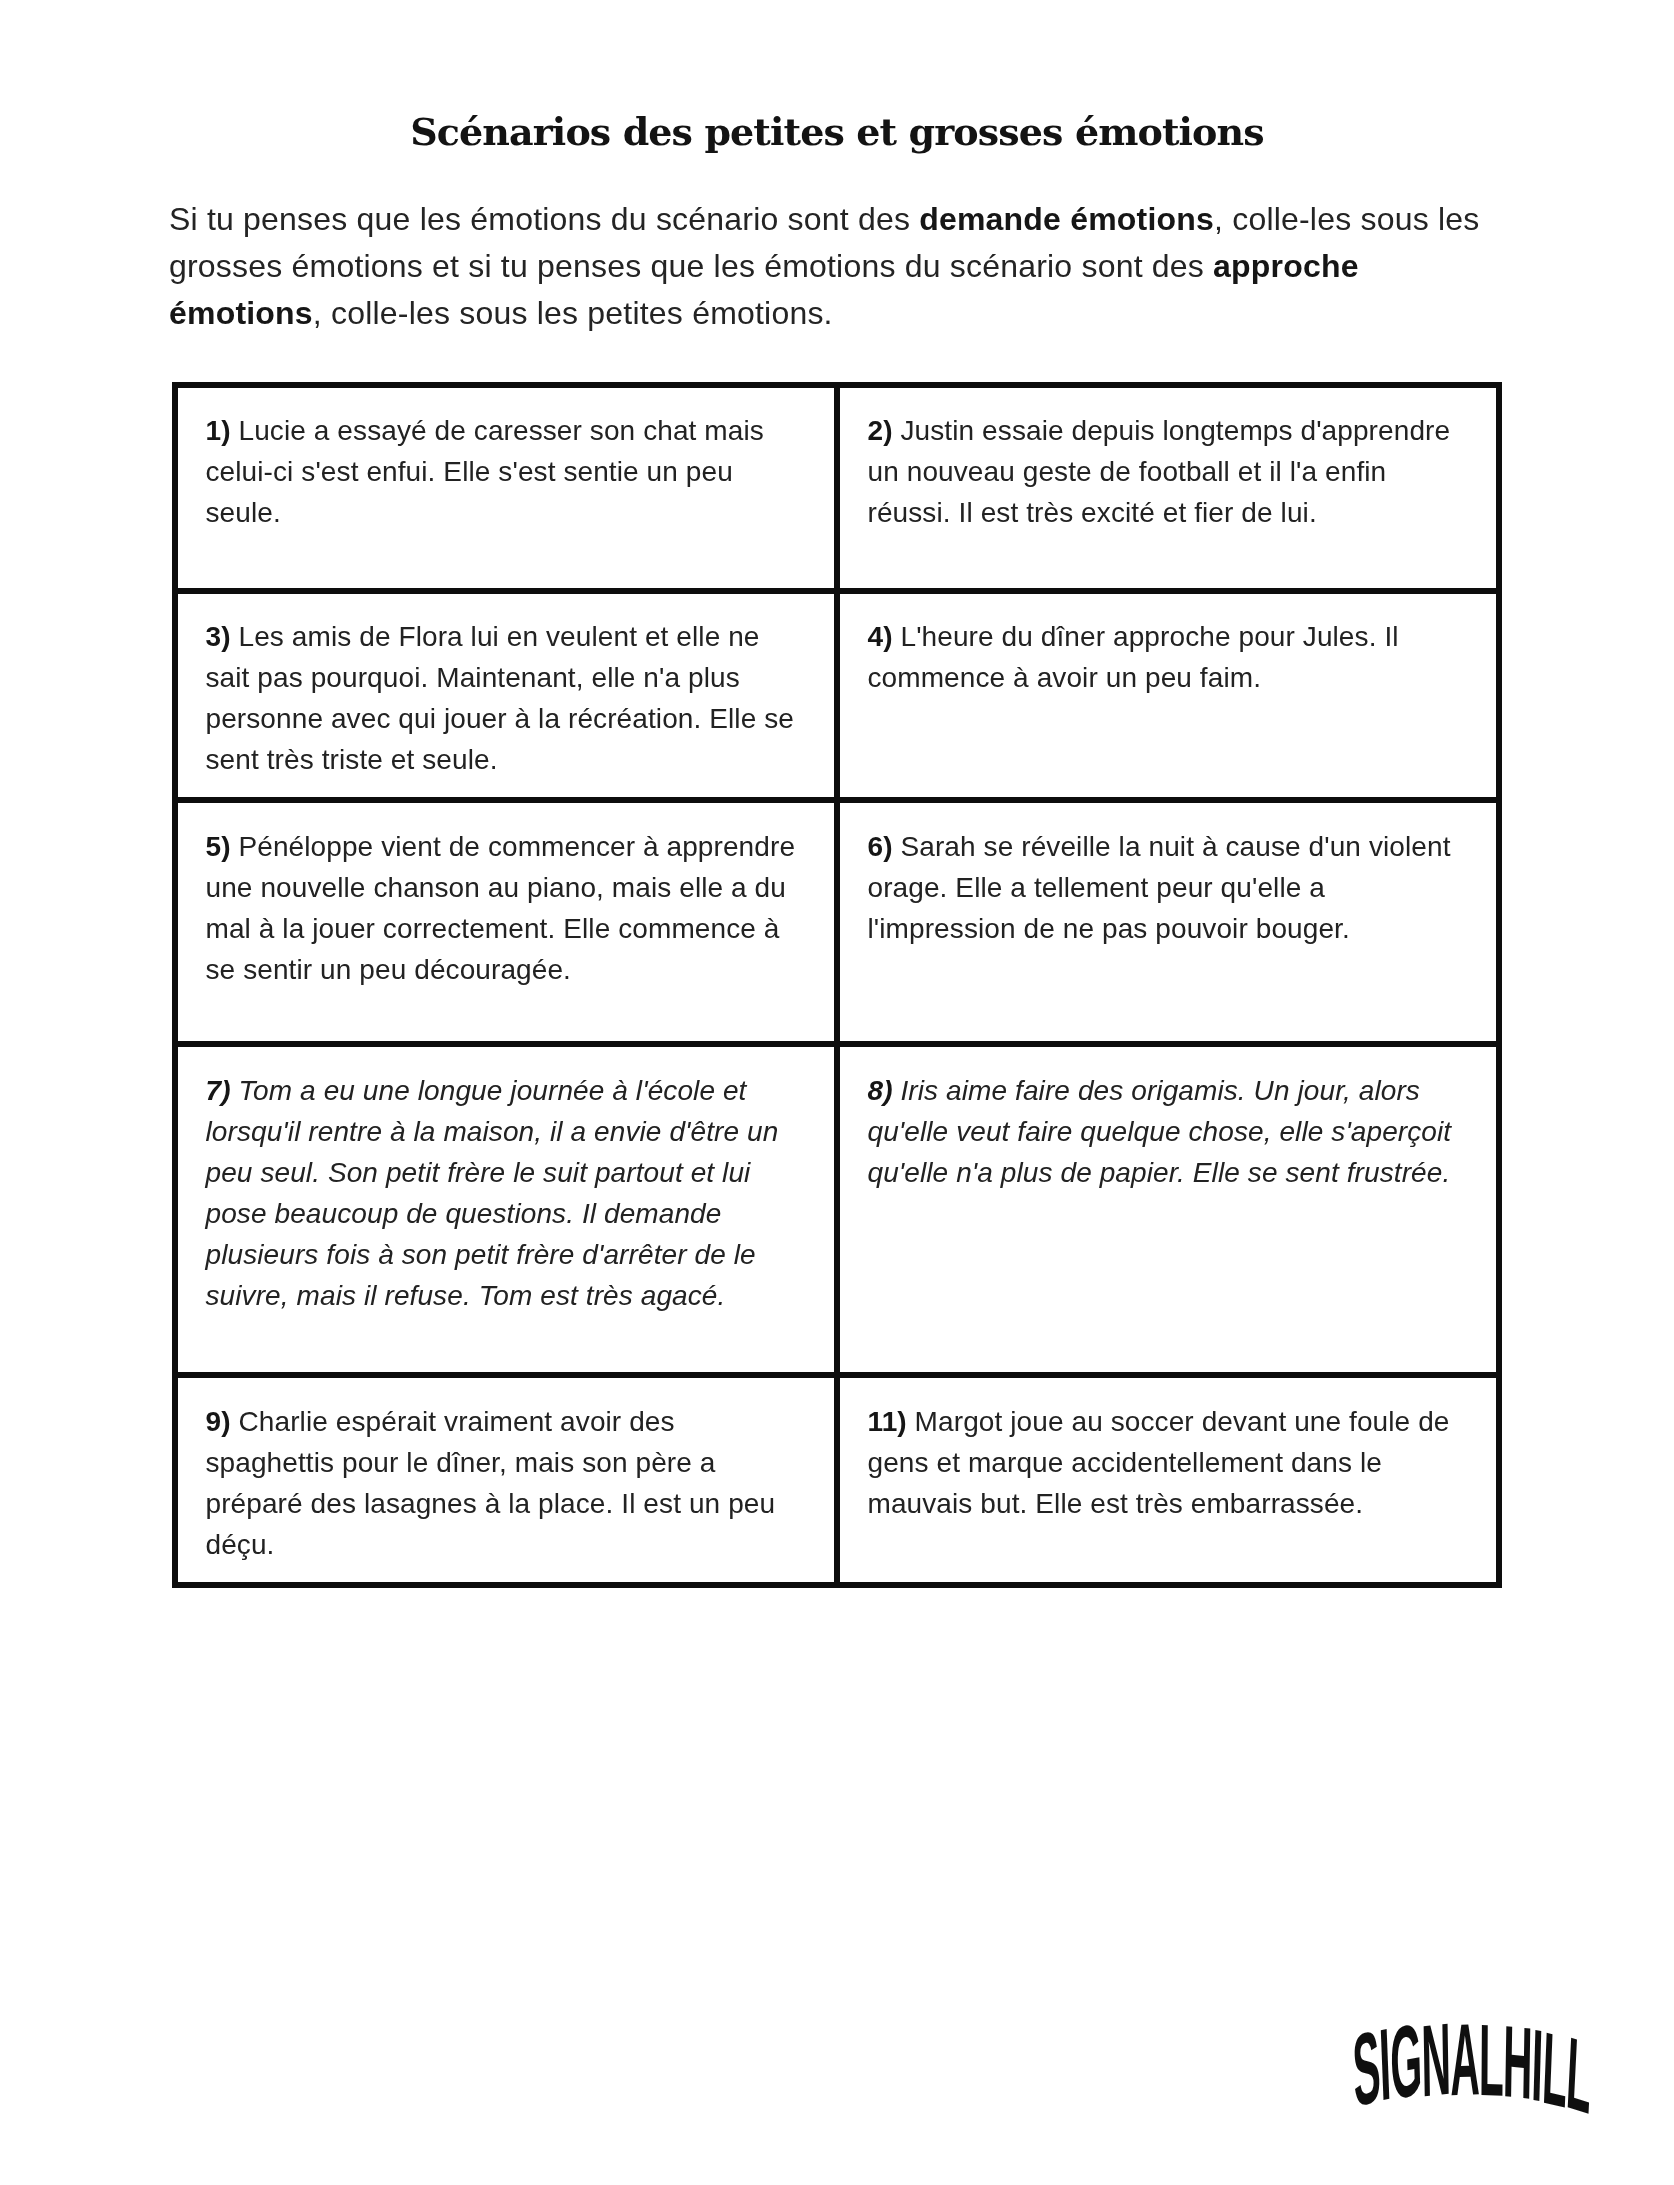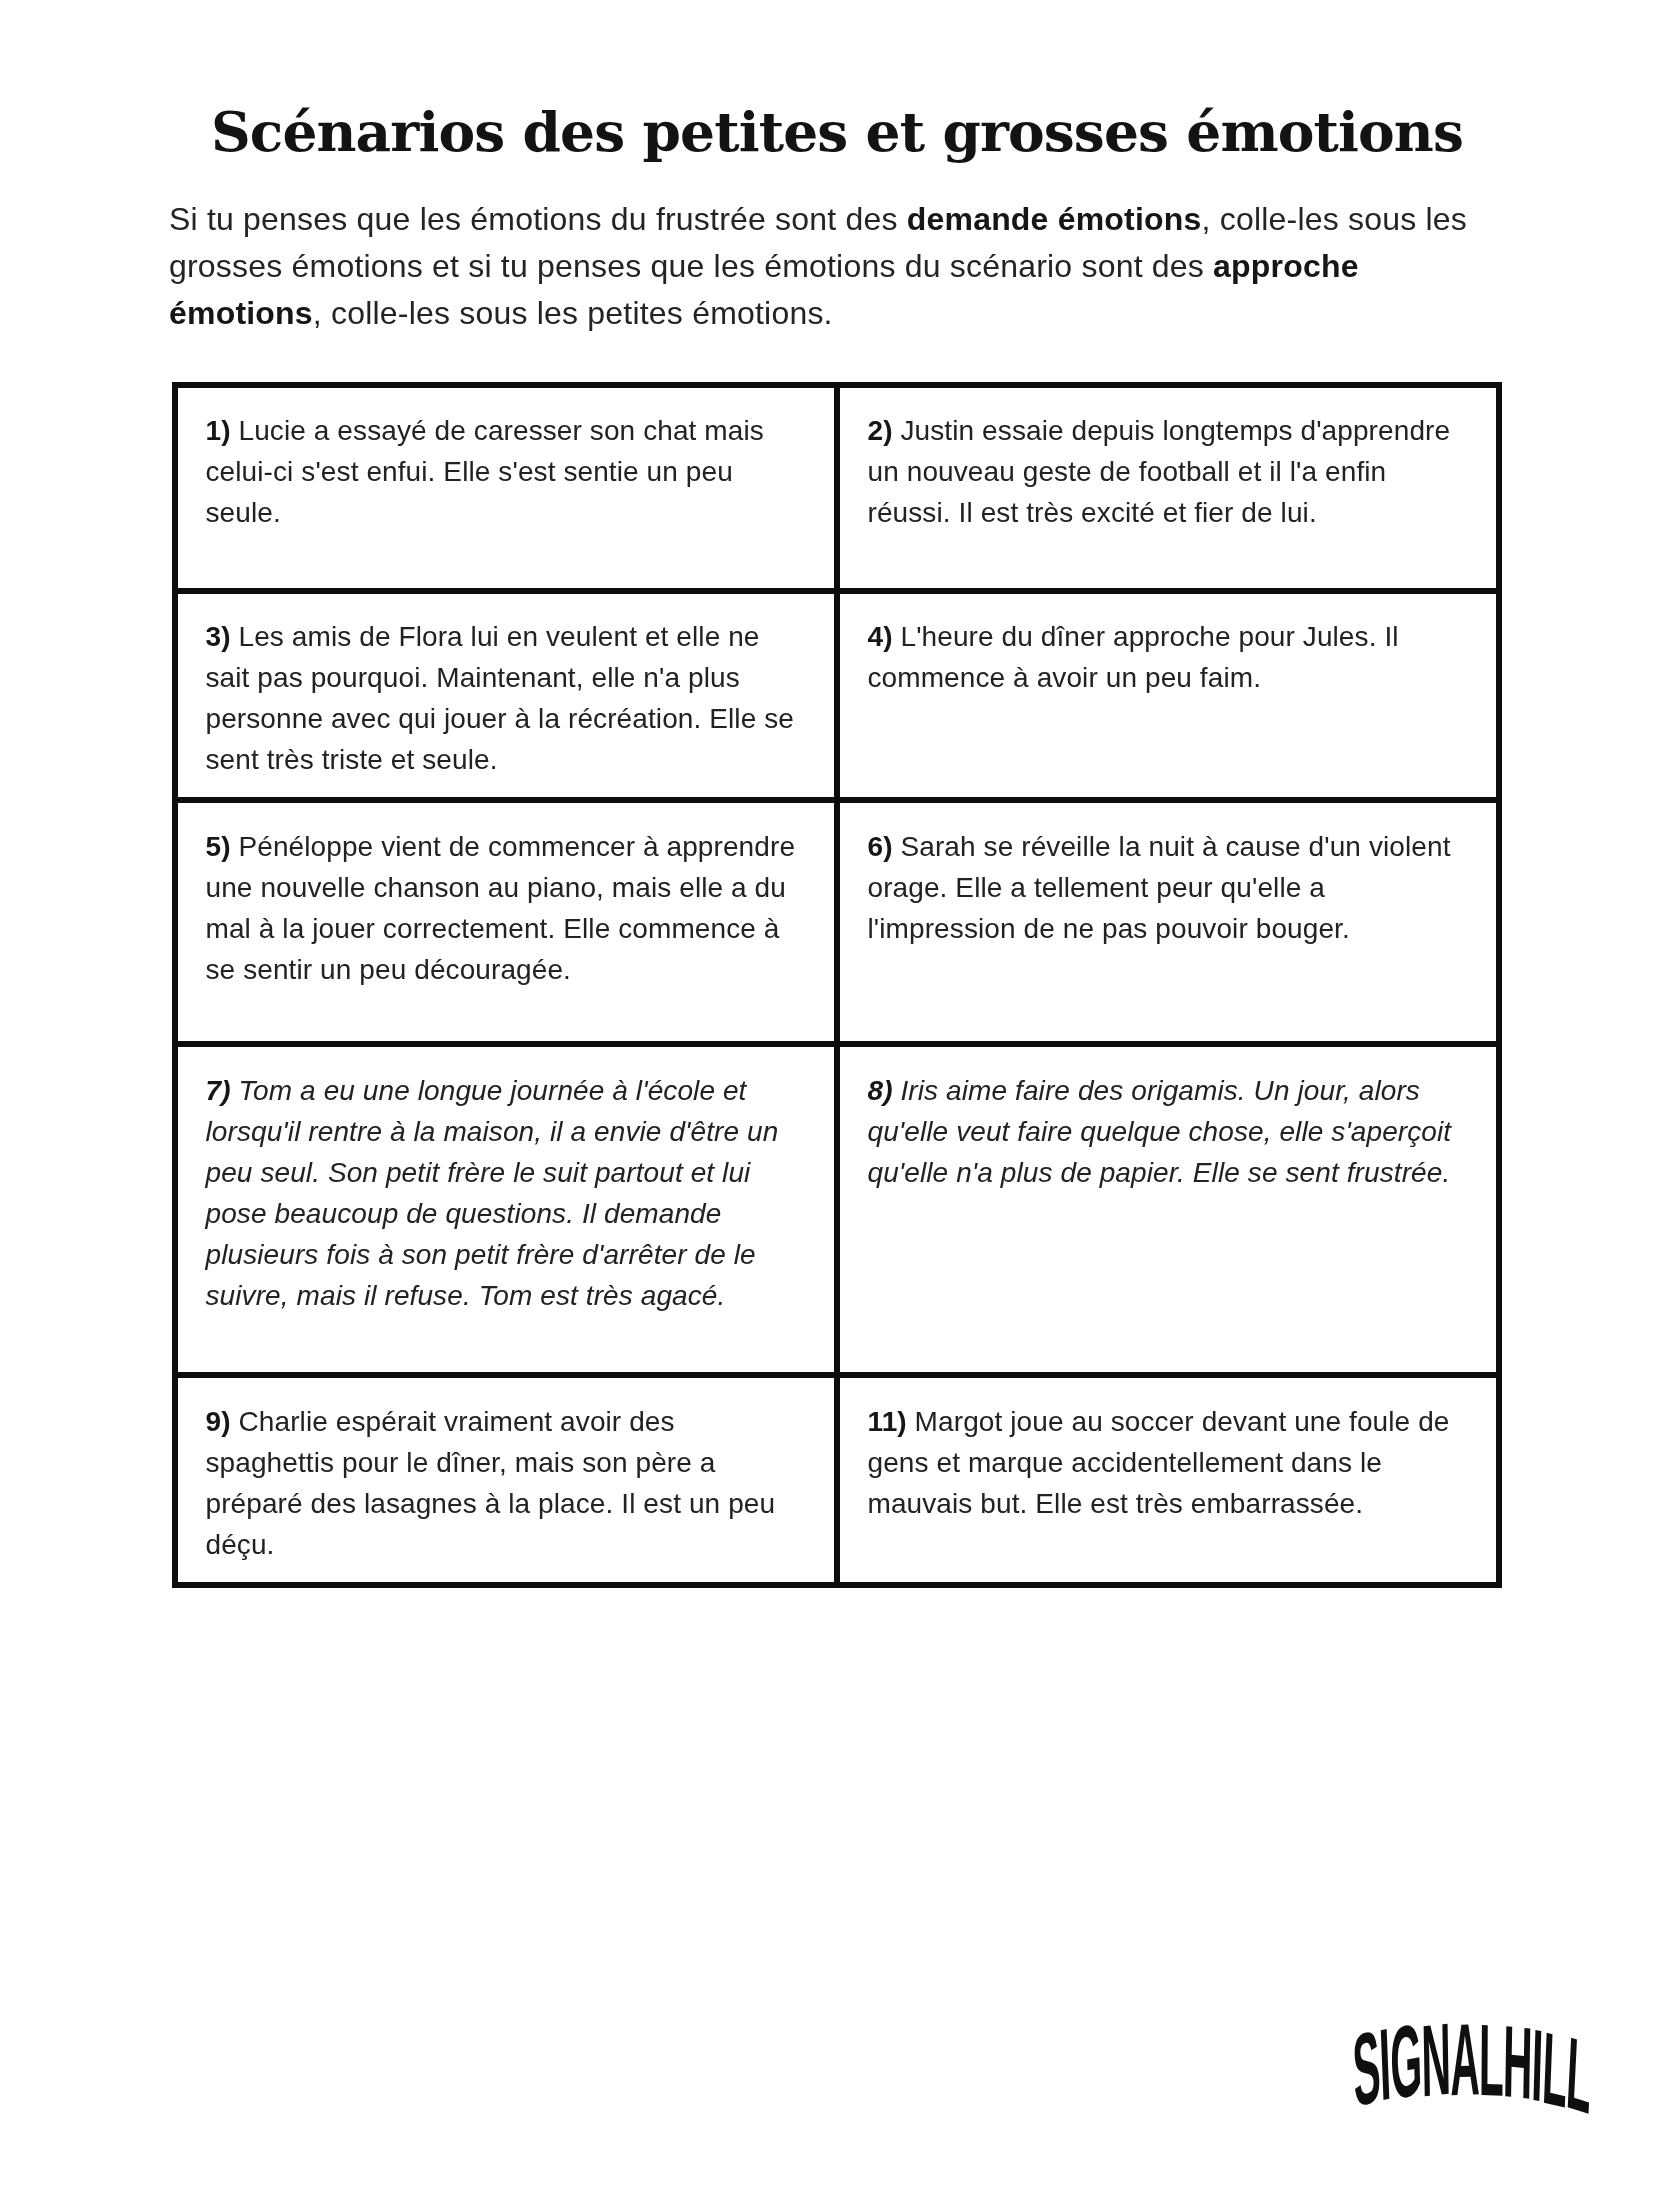--- a/index.html
+++ b/index.html
@@ -12,21 +12,21 @@
     font-family: "Liberation Sans", sans-serif;
     color: #1d1d1d;
     overflow: hidden;
   }
   .title {
     margin: 0;
     padding-top: 96px;
     text-align: center;
     font-family: "DejaVu Serif", serif;
     font-weight: 800;
-    font-size: 55px;
+    font-size: 38px;
     line-height: 71px;
     letter-spacing: -0.9px;
     color: #131313;
   }
   .content { margin: 0 169px; }
   .intro-p {
     margin: 0;
     font-size: 32px;
     line-height: 47px;
     letter-spacing: 0.2px;
@@ -95,21 +95,21 @@
   .logo .logo-light { font-weight: 700; transform-origin: center; }
 </style>
 </head>
 <body>
 
 <div class="page">
 
   <h1 class="title">Scénarios des petites et grosses émotions</h1>
 
   <div class="content">
-    <p class="intro-p second"><span>Si tu penses que les émotions du frustrée sont des </span><span class="seg-bold">demande émotions</span><span>, colle-les sous les grosses émotions et si tu penses que les émotions du scénario sont des </span><span class="seg-bold">approche émotions</span><span>, colle-les sous les petites émotions.</span></p>
+    <p class="intro-p second"><span>Si tu penses que les émotions du scénario sont des </span><span class="seg-bold">demande émotions</span><span>, colle-les sous les grosses émotions et si tu penses que les émotions du scénario sont des </span><span class="seg-bold">approche émotions</span><span>, colle-les sous les petites émotions.</span></p>
   </div>
 
   <table class="scenarios">
     <tbody>
         <tr>
           <td><span class="num">1)</span> Lucie a essayé de caresser son chat mais celui-ci s'est enfui. Elle s'est sentie un peu seule.</td>
           <td><span class="num">2)</span> Justin essaie depuis longtemps d'apprendre un nouveau geste de football et il l'a enfin réussi. Il est très excité et fier de lui.</td>
         </tr>
         <tr>
           <td><span class="num">3)</span> Les amis de Flora lui en veulent et elle ne sait pas pourquoi. Maintenant, elle n'a plus personne avec qui jouer à la récréation. Elle se sent très triste et seule.</td>

